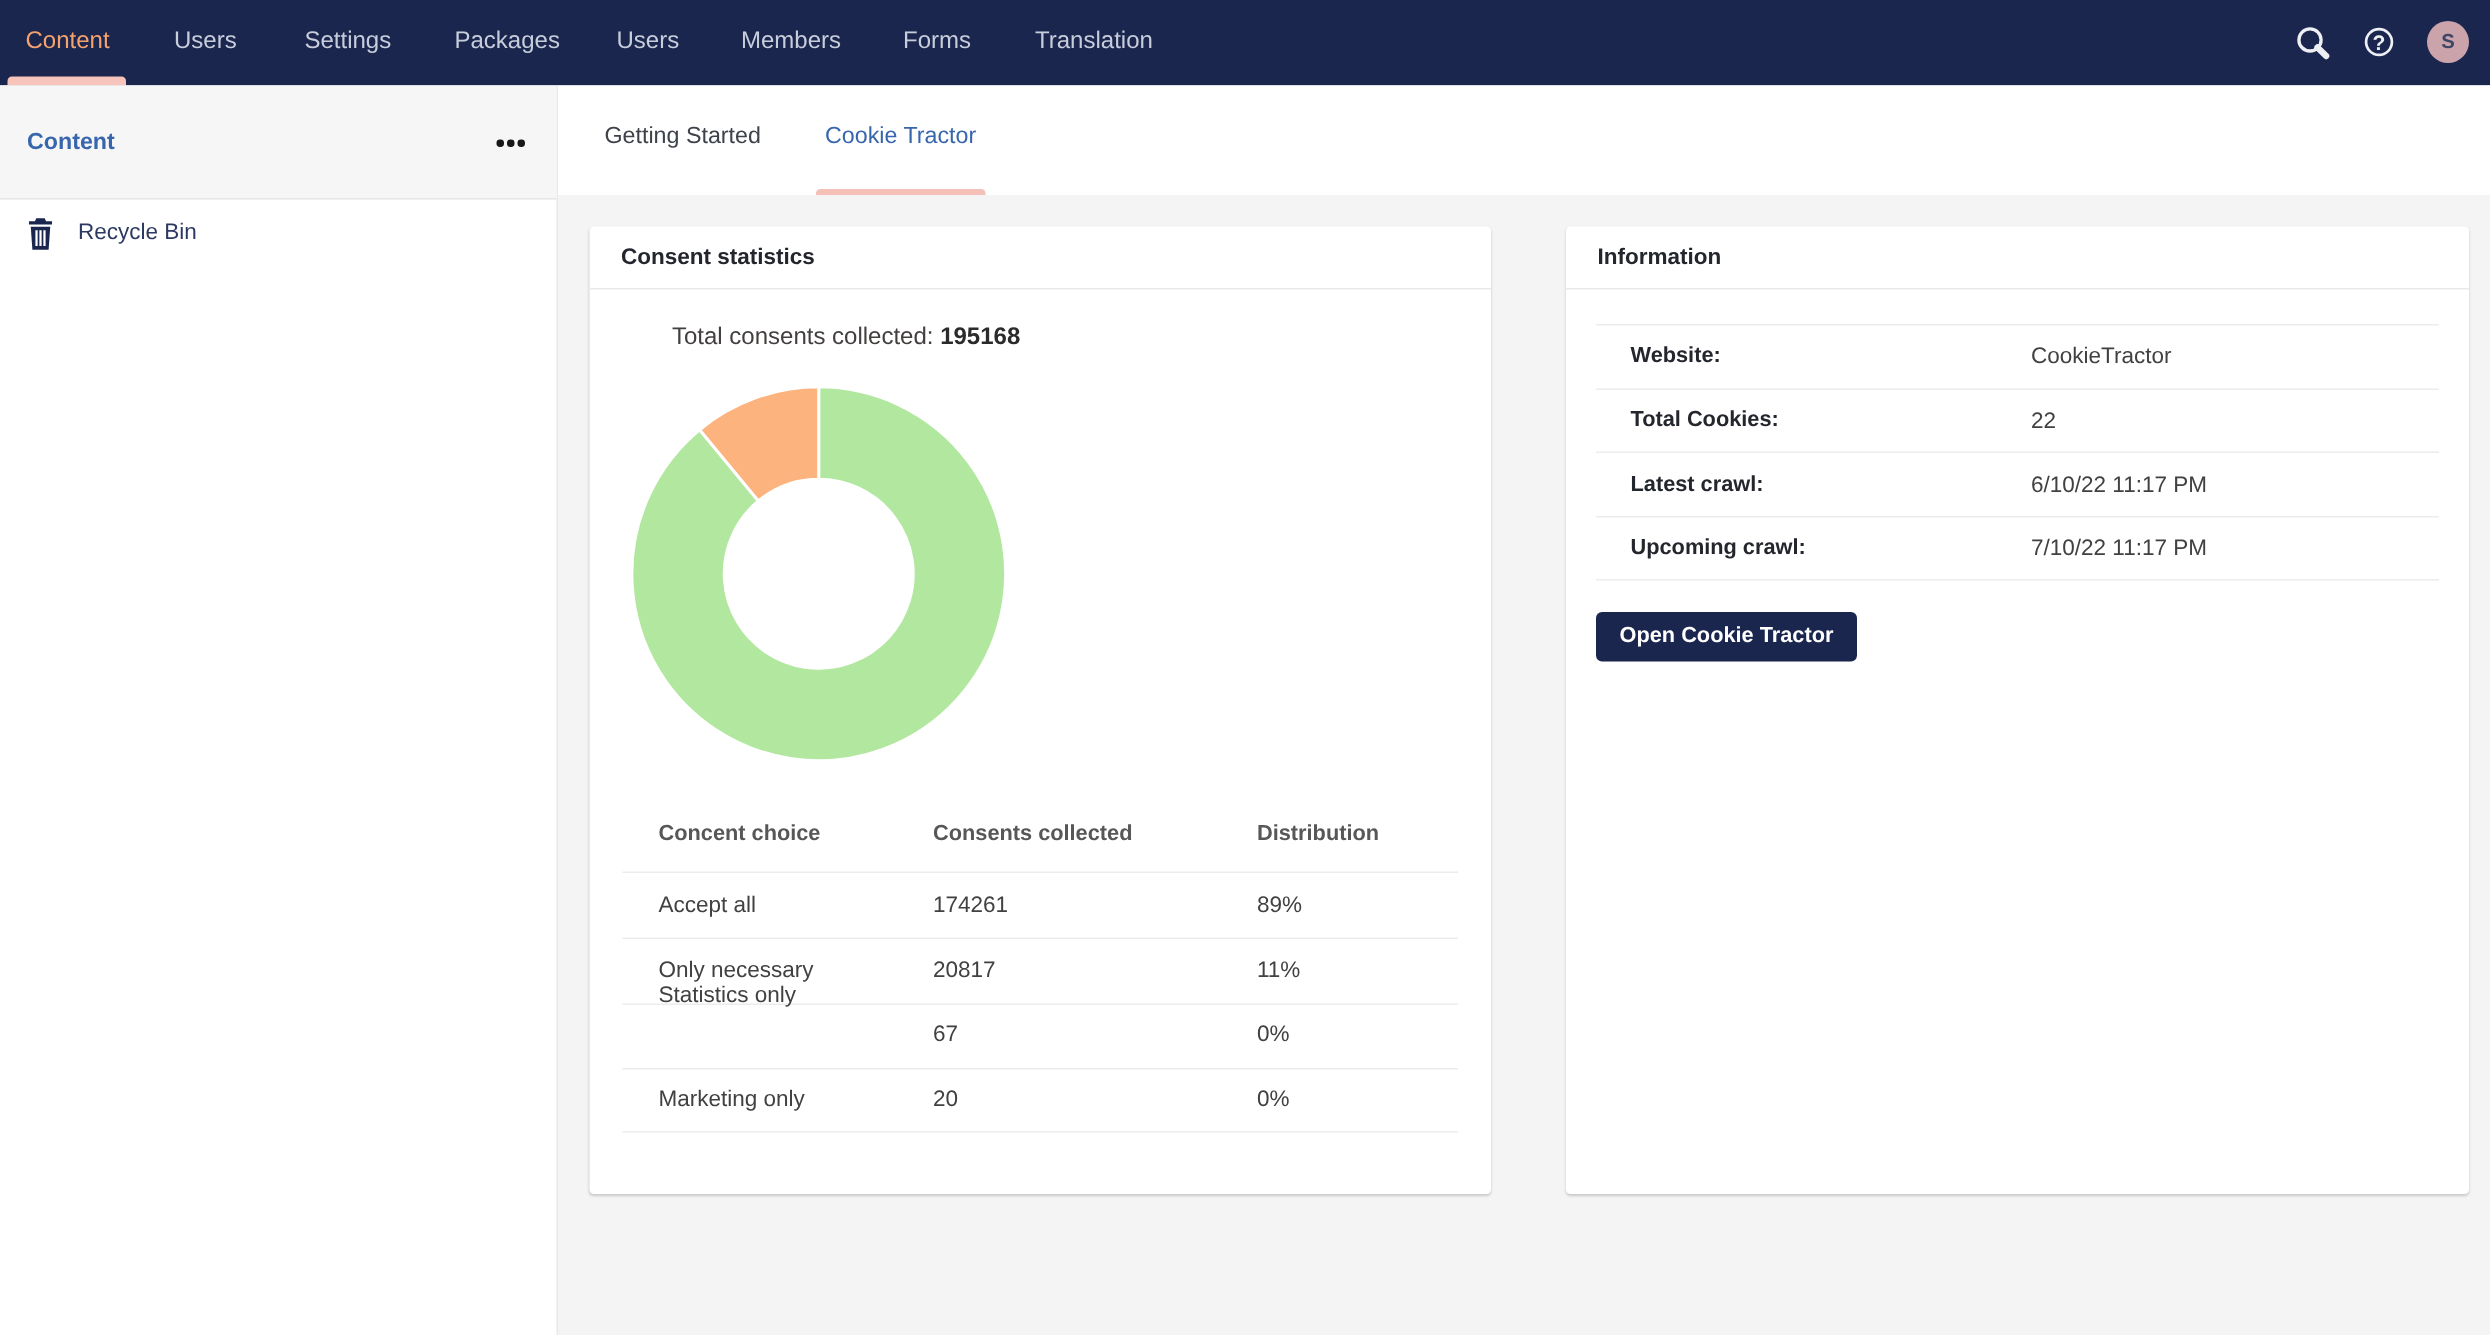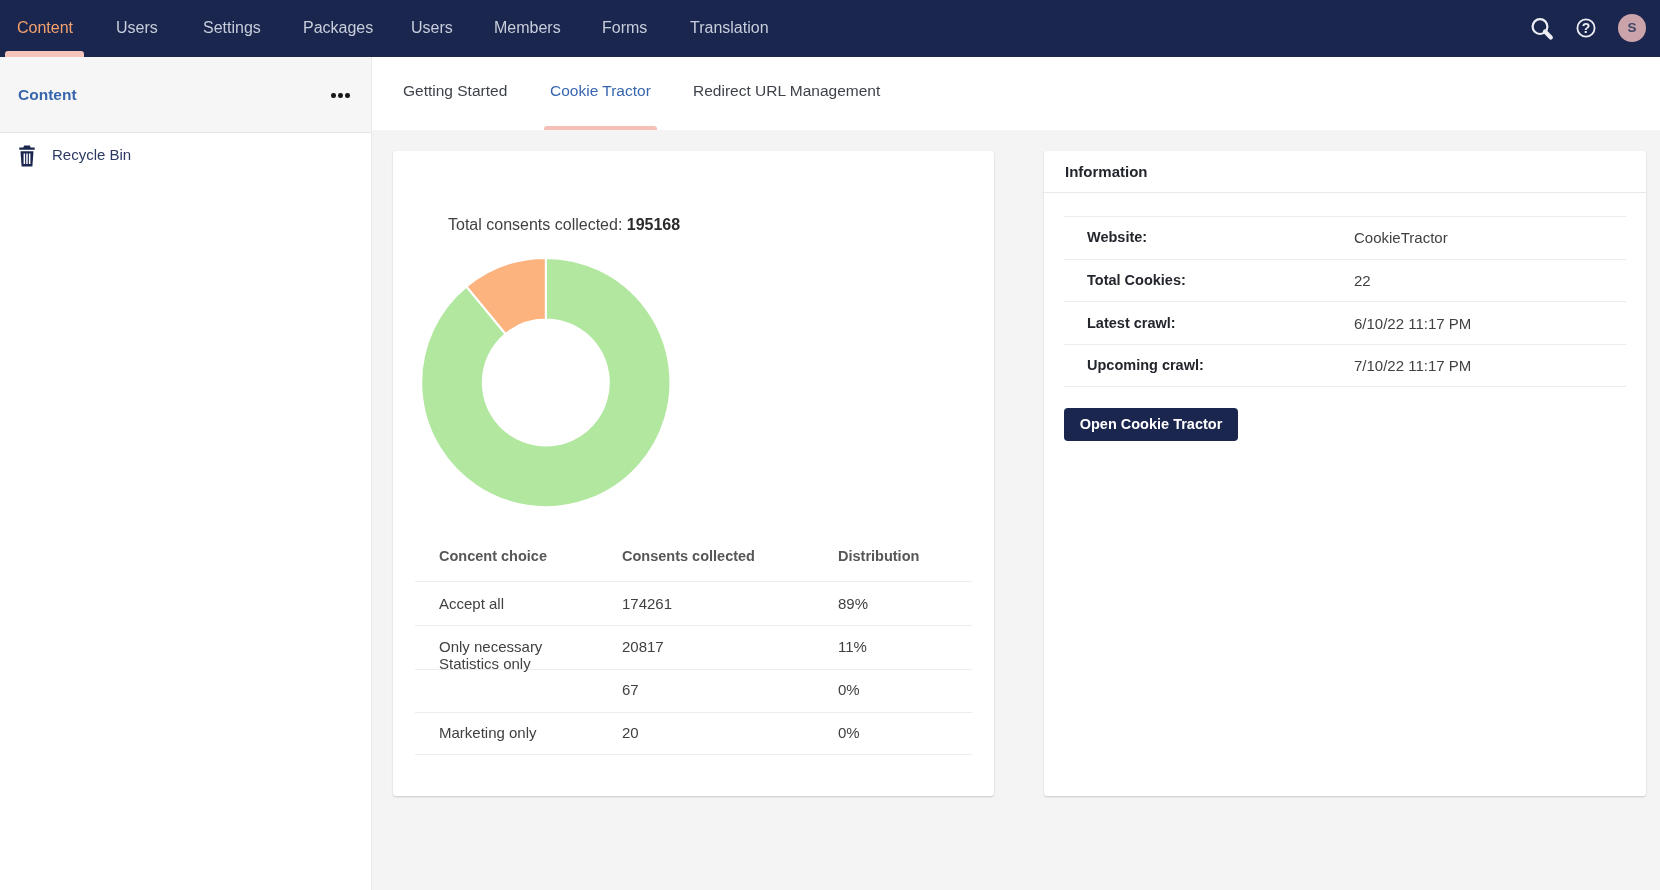--- a/index.html
+++ b/index.html
@@ -94,25 +94,27 @@
       <rect x="9.9" y="8.5" width="1.5" height="10.5" fill="#fff"></rect>
     </svg>
     <span class="lbl">Recycle Bin</span>
   </div>
 </div>
 
 <div class="main">
   <div class="tabbar">
     <span class="tab" style="left:31px">Getting Started</span>
     <span class="tab active" style="left:178px">Cookie Tractor</span>
-    <span class="tab" style="left:321px">Redirect URL Management</span>
     <div class="tab-underline"></div>
   </div>
 
   <div class="card card-left">
+    <div class="card-head">
+        <span>Consent statistics</span>
+      </div>
     <span class="totals">Total consents collected: <b>195168</b></span>
     <svg class="abs" style="left:0;top:0" width="601" height="520" viewBox="0 0 601 520">
       <path d="M 152.8 106.9 A 124.6 124.6 0 1 1 73.4 135.5 L 112.6 183.0 A 63.0 63.0 0 1 0 152.8 168.5 Z" fill="#b2e79f" stroke="#fff" stroke-width="2"></path>
       <path d="M 73.4 135.5 A 124.6 124.6 0 0 1 152.8 106.9 L 152.8 168.5 A 63.0 63.0 0 0 0 112.6 183.0 Z" fill="#fdb37e" stroke="#fff" stroke-width="2"></path>
     </svg>
     <div class="ctable">
       <span class="hdr" style="left:46px; top:397px">Concent choice</span>
       <span class="hdr" style="left:229px;top:397px">Consents collected</span>
       <span class="hdr" style="left:445px;top:397px">Distribution</span>
       <div class="hline" style="top:430px"></div>

